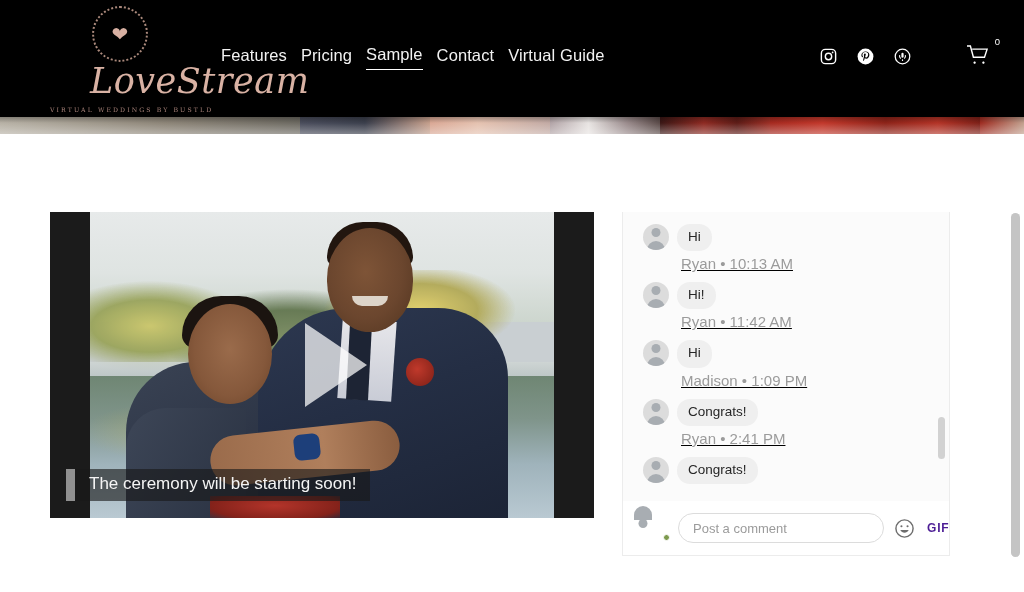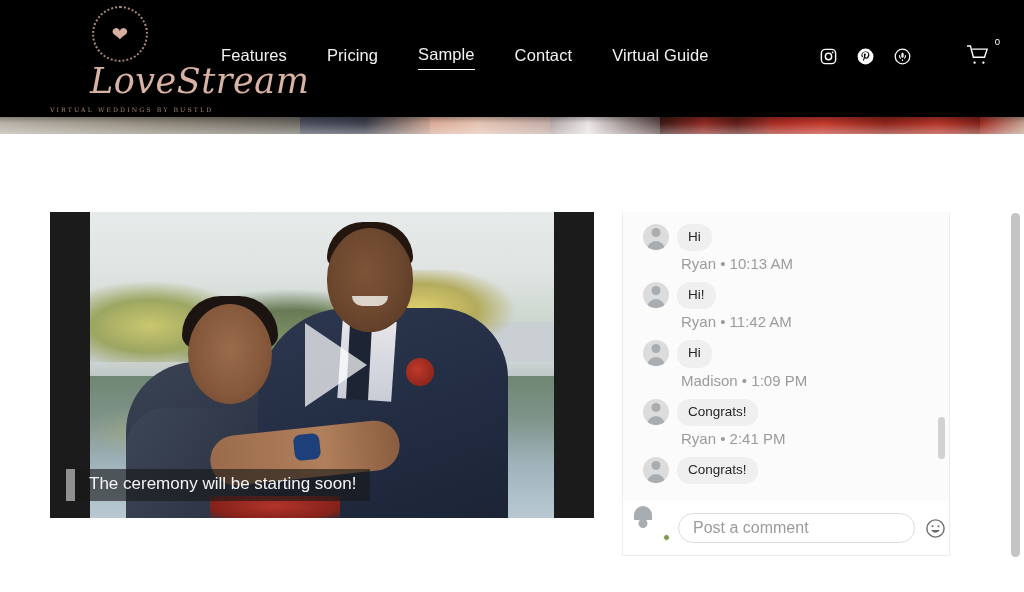--- a/index.html
+++ b/index.html
@@ -53,21 +53,21 @@
     font-family: "DejaVu Serif", serif;
     font-size: 6.2px;
     letter-spacing: 2.1px;
     color: #a9837a;
     margin-top: 6px;
     white-space: nowrap;
   }
 
   .main-nav {
     position: absolute; left: 221px; top: 45px;
-    display: flex; align-items: center; gap: 40px;
+    display: flex; align-items: center; gap: 14px;
   }
   .nav-link {
     color: #f2f2f2;
     font-size: 16.5px;
     letter-spacing: .1px;
     text-decoration: none;
     padding-bottom: 5px;
     white-space: nowrap;
     cursor: pointer;
   }
@@ -253,20 +253,21 @@
     color: #3b3b3b; font-size: 11.5px; margin: 0 14px 0 10px;
   }
   .kebab { width: 16px; display:flex; flex-direction:column; align-items:center; gap:2.5px; cursor:pointer; }
   .kebab i { width: 3px; height: 3px; background: #3b3b3b; border-radius: 50%; display:block; }
 
   .chat-scroll {
     flex: 1; position: relative;
     padding: 12px 0 6px 0;
     overflow: hidden;
     background: #fbfbfb;
+    text-decoration: underline;
   }
   .msg { display: flex; align-items: flex-start; padding: 0 0 0 20px; margin-bottom: 2px; }
   .avatar {
     width: 26px; height: 26px; border-radius: 50%;
     background: #dcdcdc; flex: 0 0 26px;
     position: relative; overflow: hidden;
   }
   .avatar::before {
     content: ""; position: absolute;
     left: 50%; top: 4px; transform: translateX(-50%);
@@ -309,21 +310,21 @@
   .avatar-sm .dot {
     position: absolute; right: -1px; bottom: 0;
     width: 7px; height: 7px; border-radius: 50%;
     background: #7d9a4e; border: 1px solid #ffffff;
   }
   .comment-input {
     flex: 1; height: 30px; margin: 0 10px 0 9px;
     border: 1px solid #dcdcdc; border-radius: 16px;
     background: #ffffff;
     padding: 0 14px;
-    font-size: 16px; color: #3b3b3b;
+    font-size: 13px; color: #3b3b3b;
     font-family: "Liberation Sans", sans-serif;
     outline: none;
   }
   .comment-input::placeholder { color: #9b9b9b; }
   .emoji-btn { width: 21px; height: 21px; cursor: pointer; flex: 0 0 21px; }
   .gif-btn {
     font-size: 12px; font-weight: bold; color: #4c1d95;
     letter-spacing: .8px; margin: 0 12px; cursor: pointer;
     font-family: "Liberation Sans", sans-serif;
   }

